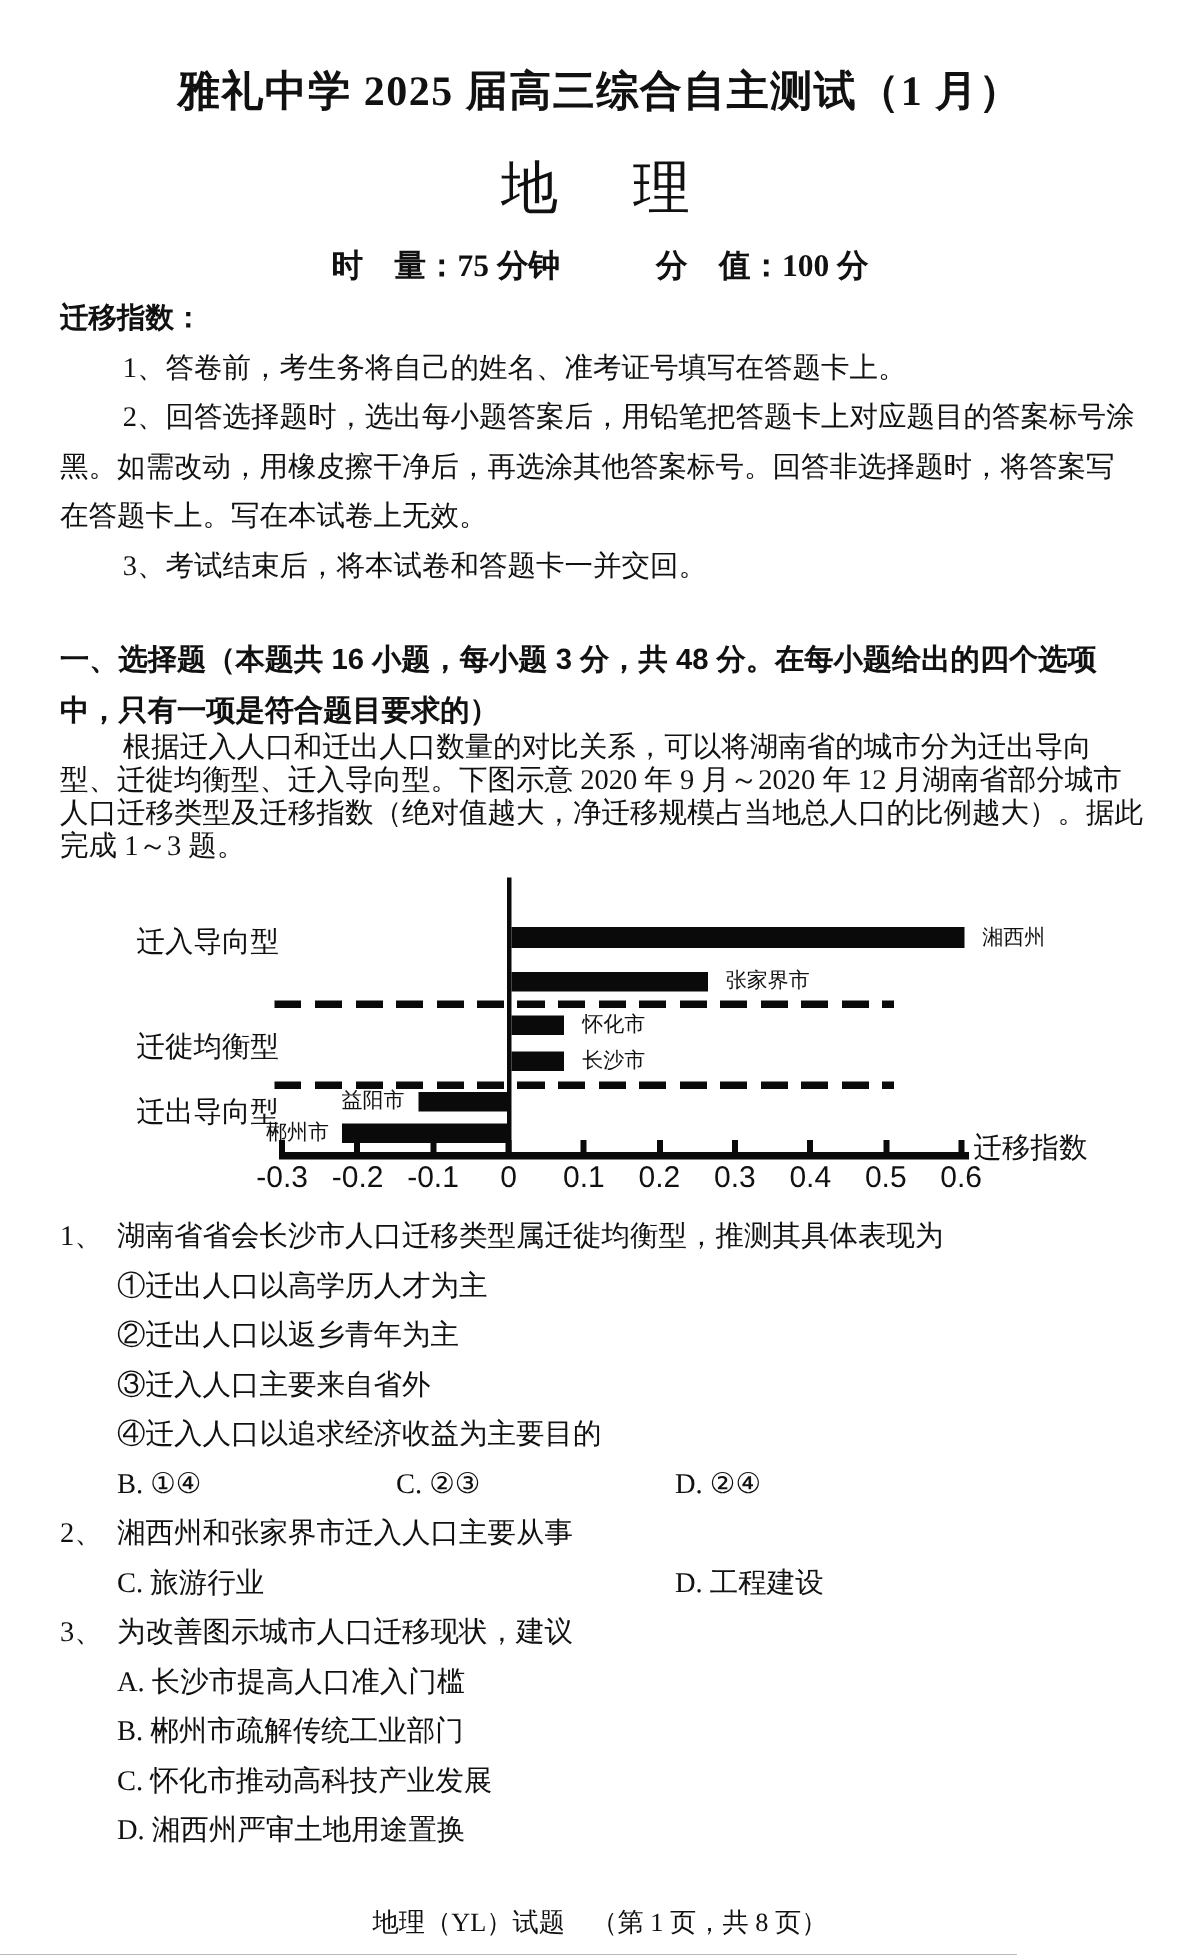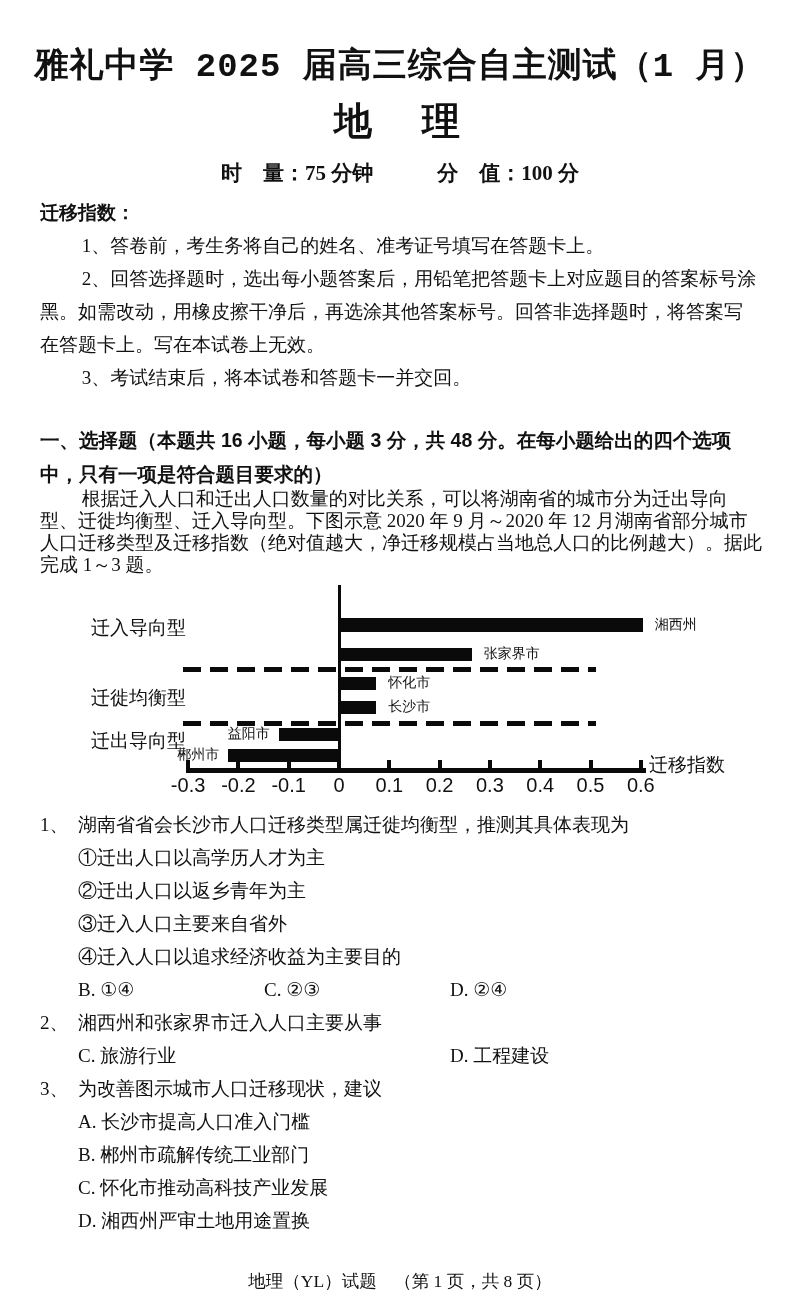--- a/index.html
+++ b/index.html
@@ -7,22 +7,22 @@
     position:relative;
     width:800px;height:1303px;
     margin:0 auto;
     background:#ffffff;
     color:#111;
     font-family:"Liberation Serif","DejaVu Serif",serif;
     overflow:hidden;
   }
   
   .header{position:absolute;top:42px;left:0;width:800px;text-align:center;}
-  .main-title{font-size:34px;font-weight:bold;letter-spacing:1px;font-family:Liberation Mono, monospace;}
-  .subject-title{font-size:38px;font-weight:bold;margin-top:8px;letter-spacing:6px;}
+  .main-title{font-size:28px;font-weight:bold;letter-spacing:1px;}
+  .subject-title{font-size:38px;font-weight:normal;margin-top:20px;letter-spacing:6px;}
   .meta-line{margin-top:12px;font-size:21px;font-weight:bold;}
   .meta-line .gap{display:inline-block;width:64px;}
   
   .notice{position:absolute;top:196px;left:40px;width:720px;font-size:19px;line-height:33px;}
   .notice-heading{font-weight:bold;font-family:"Liberation Sans","DejaVu Sans",sans-serif;}
   .notice p{margin:0;text-indent:2.2em;}
   
   .section-heading{
     position:absolute;top:423px;left:40px;width:720px;
     font-size:19.5px;font-weight:bold;line-height:34px;

